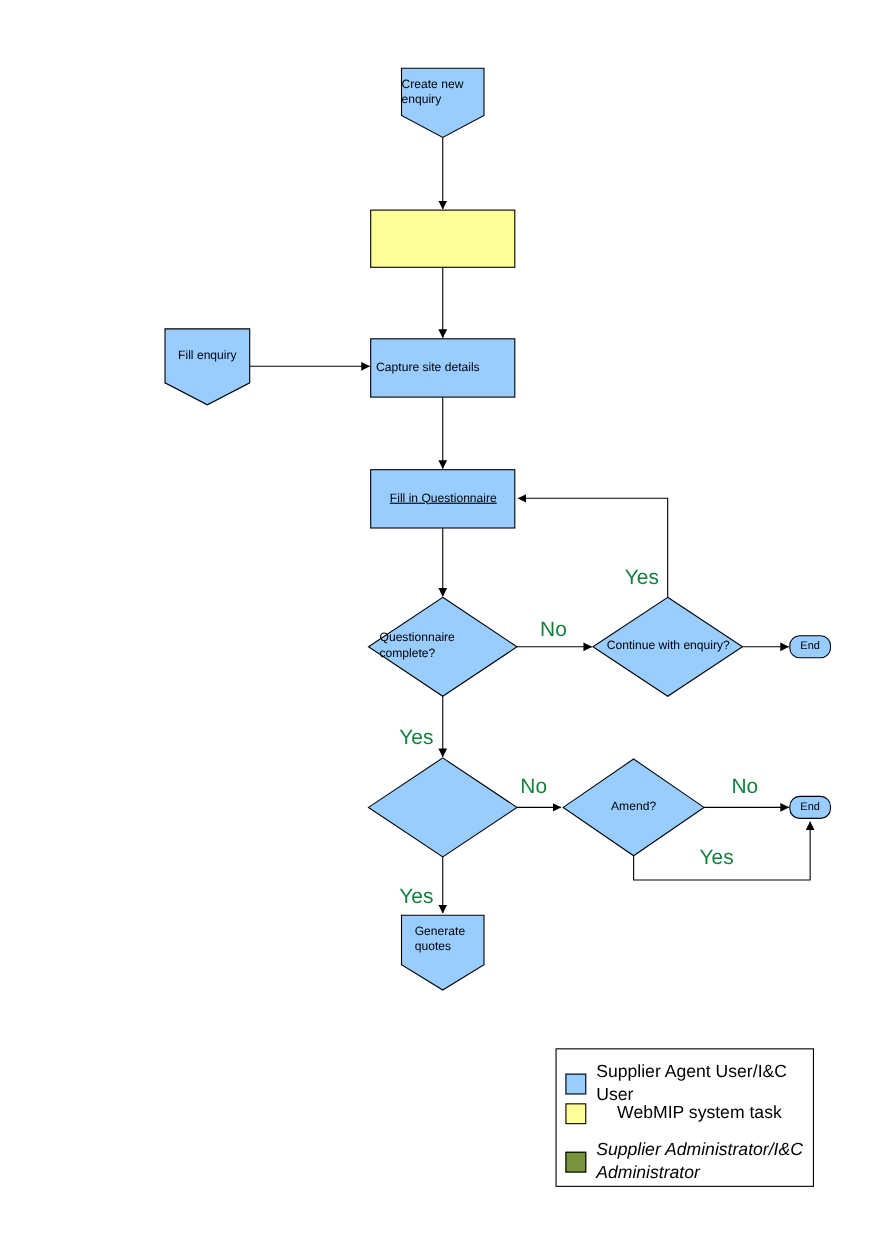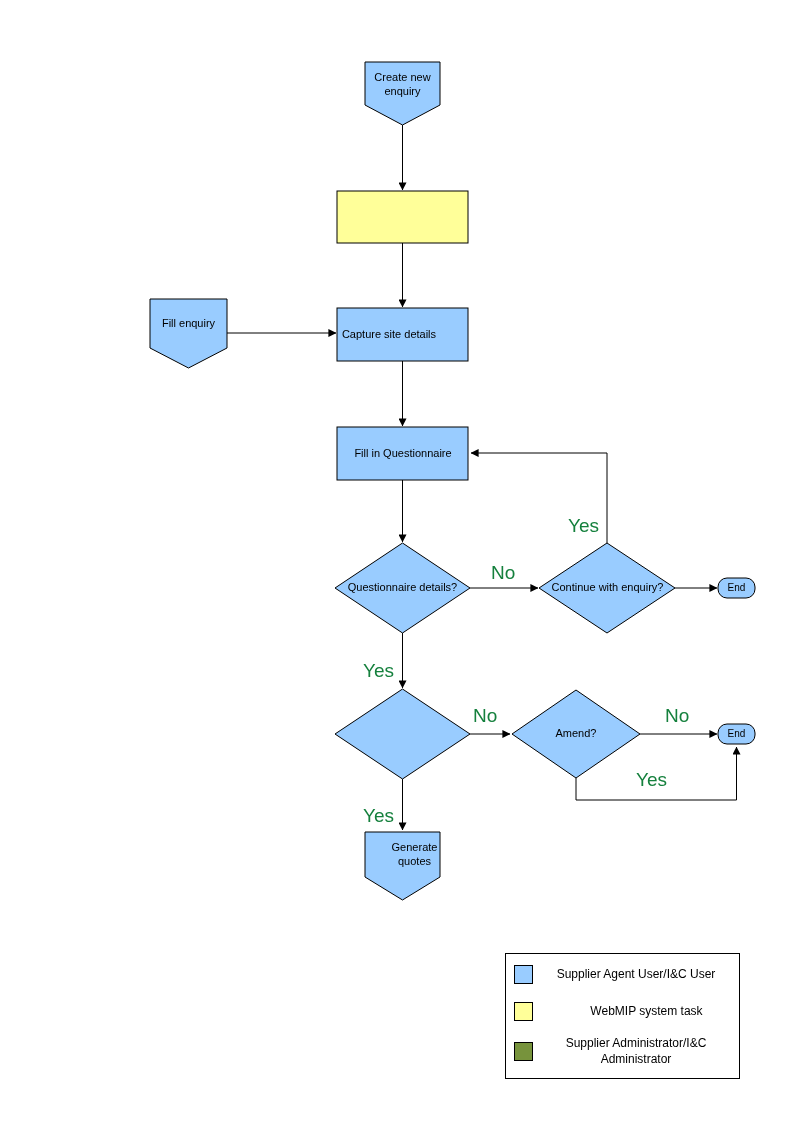--- a/index.html
+++ b/index.html
@@ -13,21 +13,20 @@
     overflow: hidden;
   }
   .layer { position: absolute; left: 0; top: 0; }
   .shape { stroke: #000; stroke-width: 1; }
   .edge  { stroke: #000; stroke-width: 1; fill: none; }
   .node-label {
     position: absolute;
     display: flex;
     align-items: center;
     justify-content: center;
-    text-align: center;
     font-size: 11px;
     line-height: 1.25;
     color: #000;
   }
   .end-label { font-size: 10px; }
   .edge-label {
     position: absolute;
     font-size: 19px;
     line-height: 1.1;
     color: #15803d;
@@ -46,33 +45,32 @@
   .legend-row {
     position: absolute;
     left: 8px;
     display: flex;
     align-items: center;
     gap: 9px;
     width: 218px;
   }
   .legend-row.r1 { top: 11px; }
   .legend-row.r2 { top: 48px; gap: 28px; }
-  .legend-row.r3 { top: 82px; }
+  .legend-row.r3 { top: 82px; font-style: italic; }
   .swatch {
     width: 17px;
     height: 17px;
     border: 1px solid #000;
     flex: none;
     box-sizing: content-box;
   }
   .legend-text {
-    font-size: 12px;
+    font-size: 16px;
     line-height: 1.3;
     width: 188px;
-    text-align: center;
   }
 </style>
 </head>
 <body>
 
 <div class="page">
 
   <svg class="layer" width="794" height="1123" viewBox="0 0 794 1123">
     <defs>
       <marker id="arrow" viewBox="0 0 10 10" refX="9.5" refY="5" markerWidth="8" markerHeight="8" orient="auto">
@@ -104,22 +102,22 @@
     <rect class="shape" x="718" y="578" width="37" height="20" rx="9" style="fill: rgb(153, 204, 255);"></rect>
     <polygon class="shape" points="402.5,689 470,734 402.5,779 335,734" style="fill: rgb(153, 204, 255);"></polygon>
     <polygon class="shape" points="576,690 640,734 576,778 512,734" style="fill: rgb(153, 204, 255);"></polygon>
     <rect class="shape" x="718" y="724" width="37" height="20" rx="9" style="fill: rgb(153, 204, 255);"></rect>
     <polygon class="shape" points="365,832 440,832 440,877 402.5,900 365,877" style="fill: rgb(153, 204, 255);"></polygon>
   </svg>
 
   <div class="node-label" style="left:365px; top:62px; width:75px; height:46px;">Create new enquiry</div>
   <div class="node-label" style="left:150px; top:300px; width:77px; height:48px;">Fill enquiry</div>
   <div class="node-label" style="left:339px; top:308px; width:100px; height:53px;">Capture site details</div>
-  <div class="node-label" style="left:339px; top:427px; width:128px; height:53px;">Fill in Questionnaire</div>
-  <div class="node-label" style="left:345px; top:560px; width:115px; height:56px;">Questionnaire details?</div>
+  <div class="node-label" style="left:339px; top:427px; width:128px; height:53px;text-decoration:underline;">Fill in Questionnaire</div>
+  <div class="node-label" style="left:345px; top:560px; width:115px; height:56px;">Questionnaire complete?</div>
   <div class="node-label" style="left:550px; top:560px; width:115px; height:56px;">Continue with enquiry?</div>
   <div class="node-label end-label" style="left:718px; top:578px; width:37px; height:20px;">End</div>
   <div class="node-label" style="left:519px; top:706px; width:114px; height:56px;">Amend?</div>
   <div class="node-label end-label" style="left:718px; top:724px; width:37px; height:20px;">End</div>
   <div class="node-label" style="left:365px; top:832px; width:75px; height:46px;margin-left:12px;">Generate quotes</div>
 
   <div class="edge-label" style="left:491px; top:563px;">No</div>
   <div class="edge-label" style="left:568px; top:516px;">Yes</div>
   <div class="edge-label" style="left:363px; top:661px;">Yes</div>
   <div class="edge-label" style="left:473px; top:706px;">No</div>

